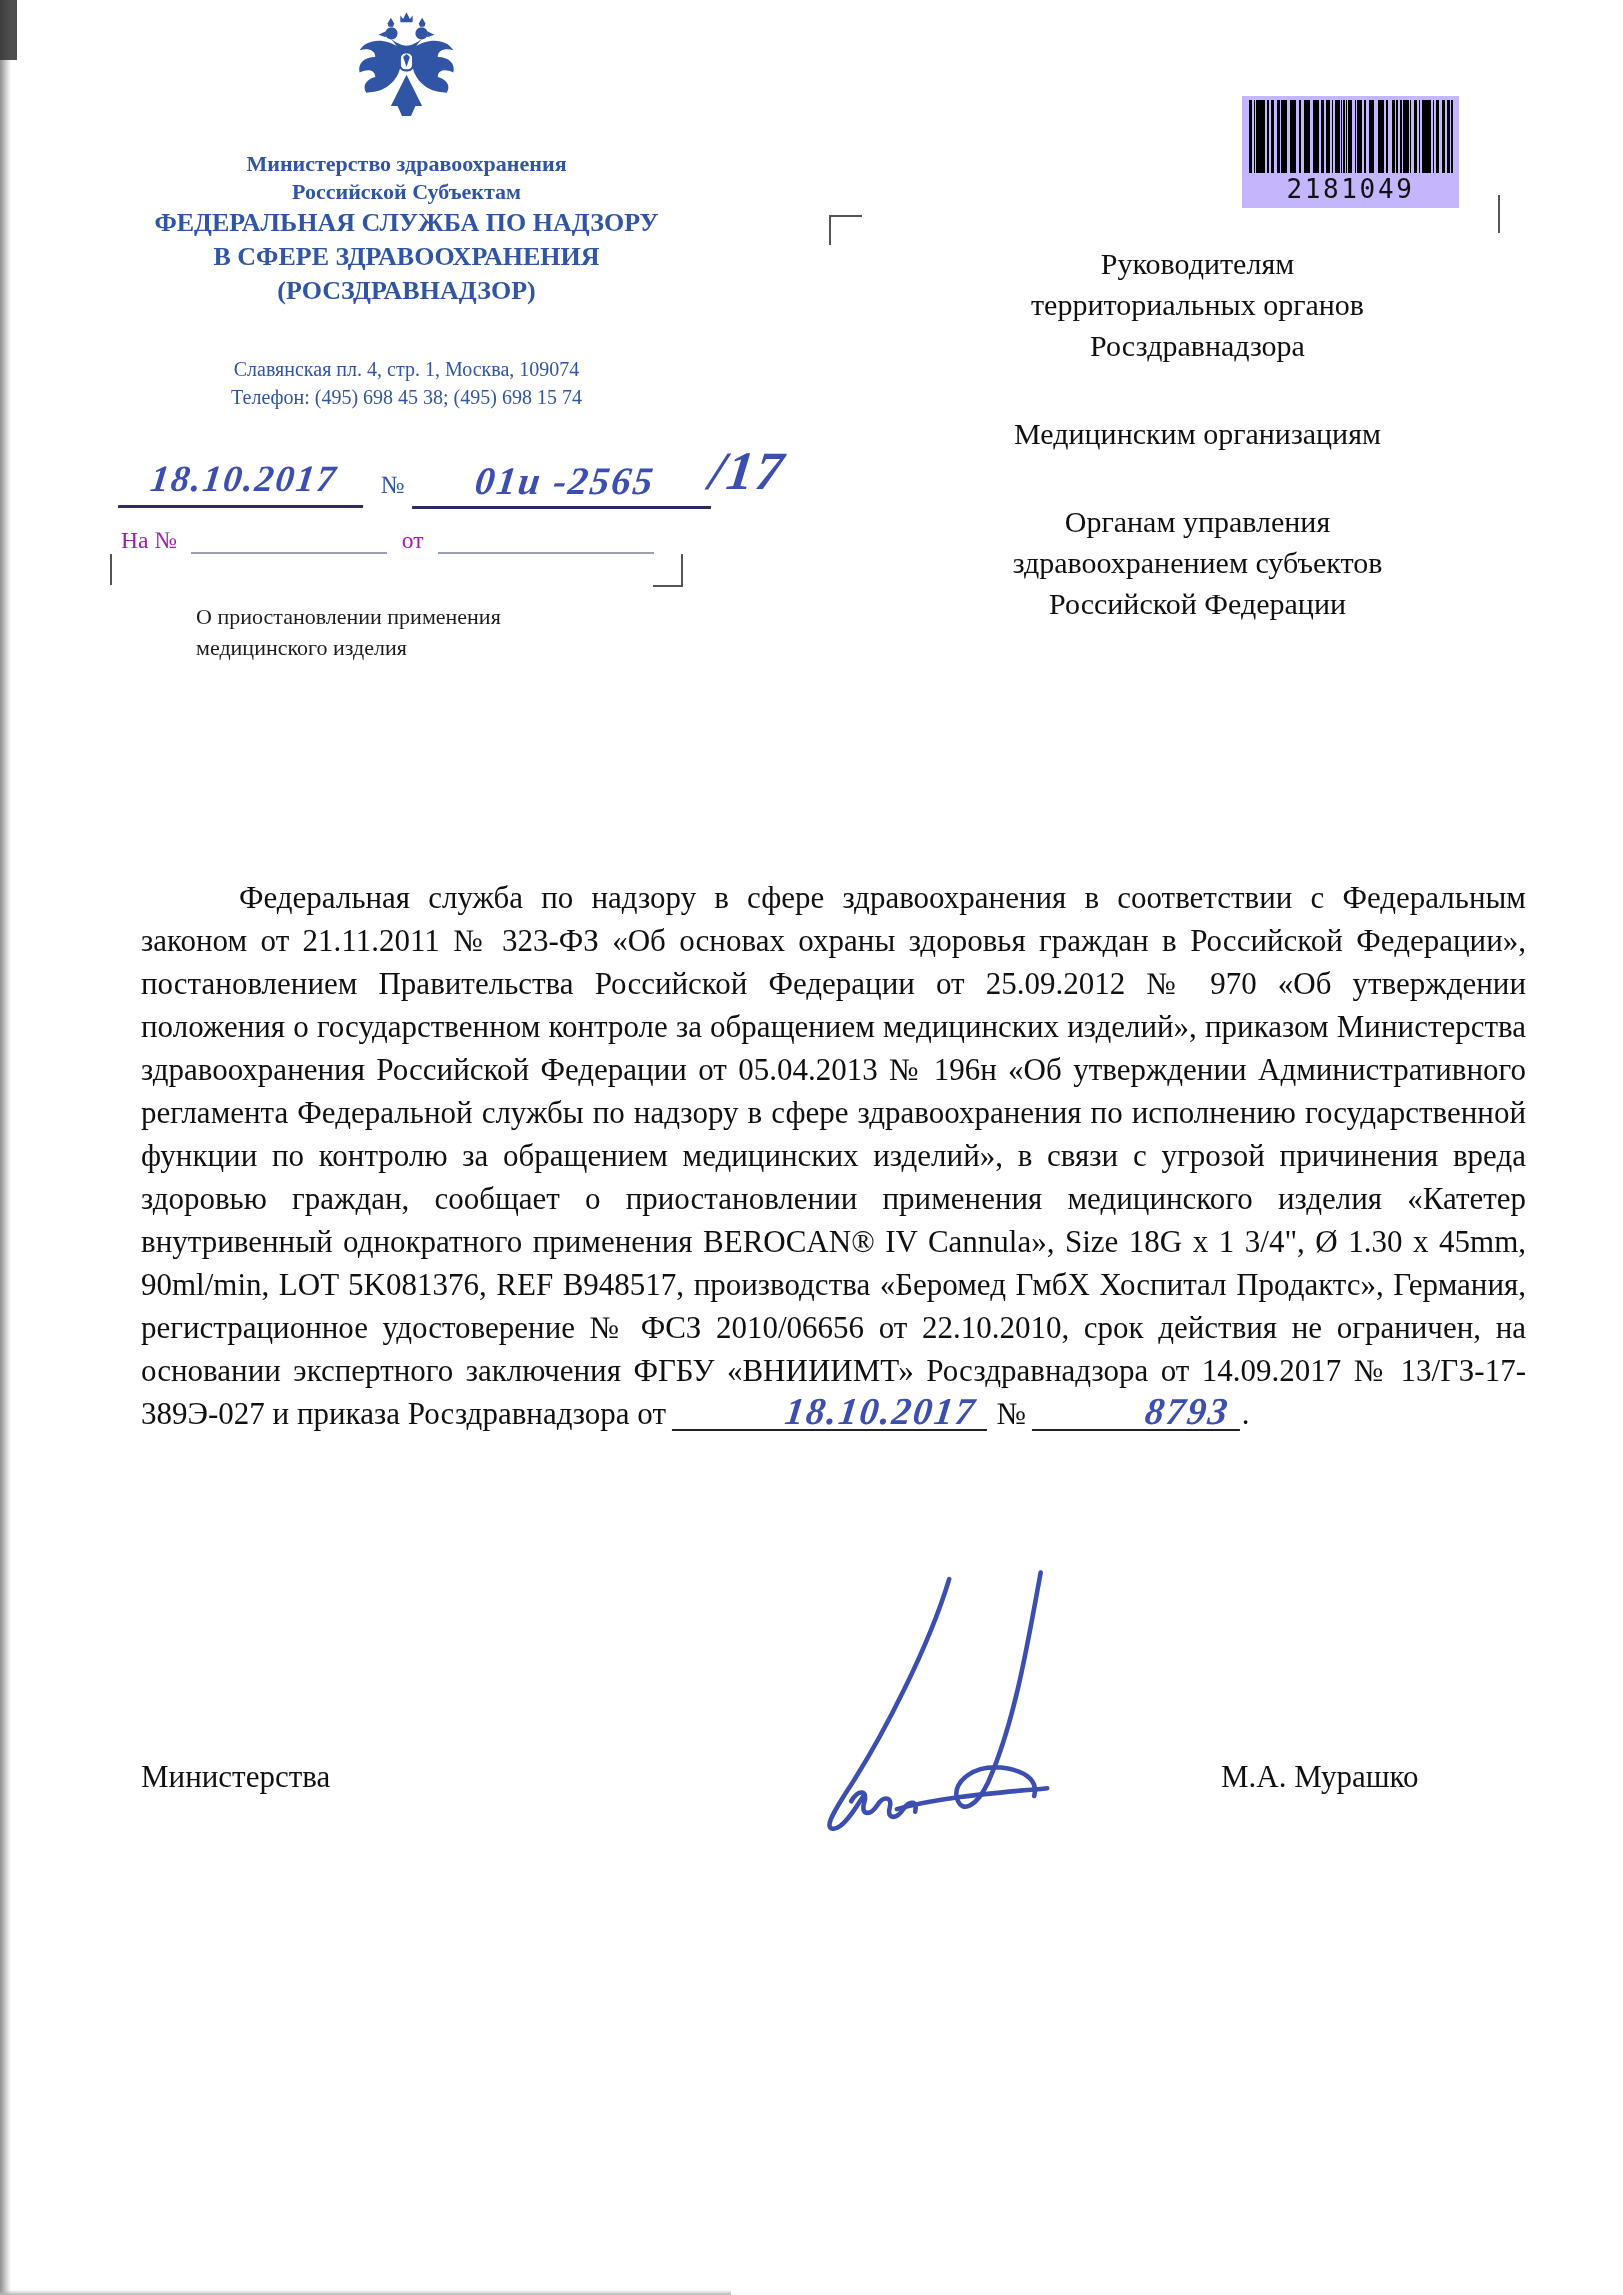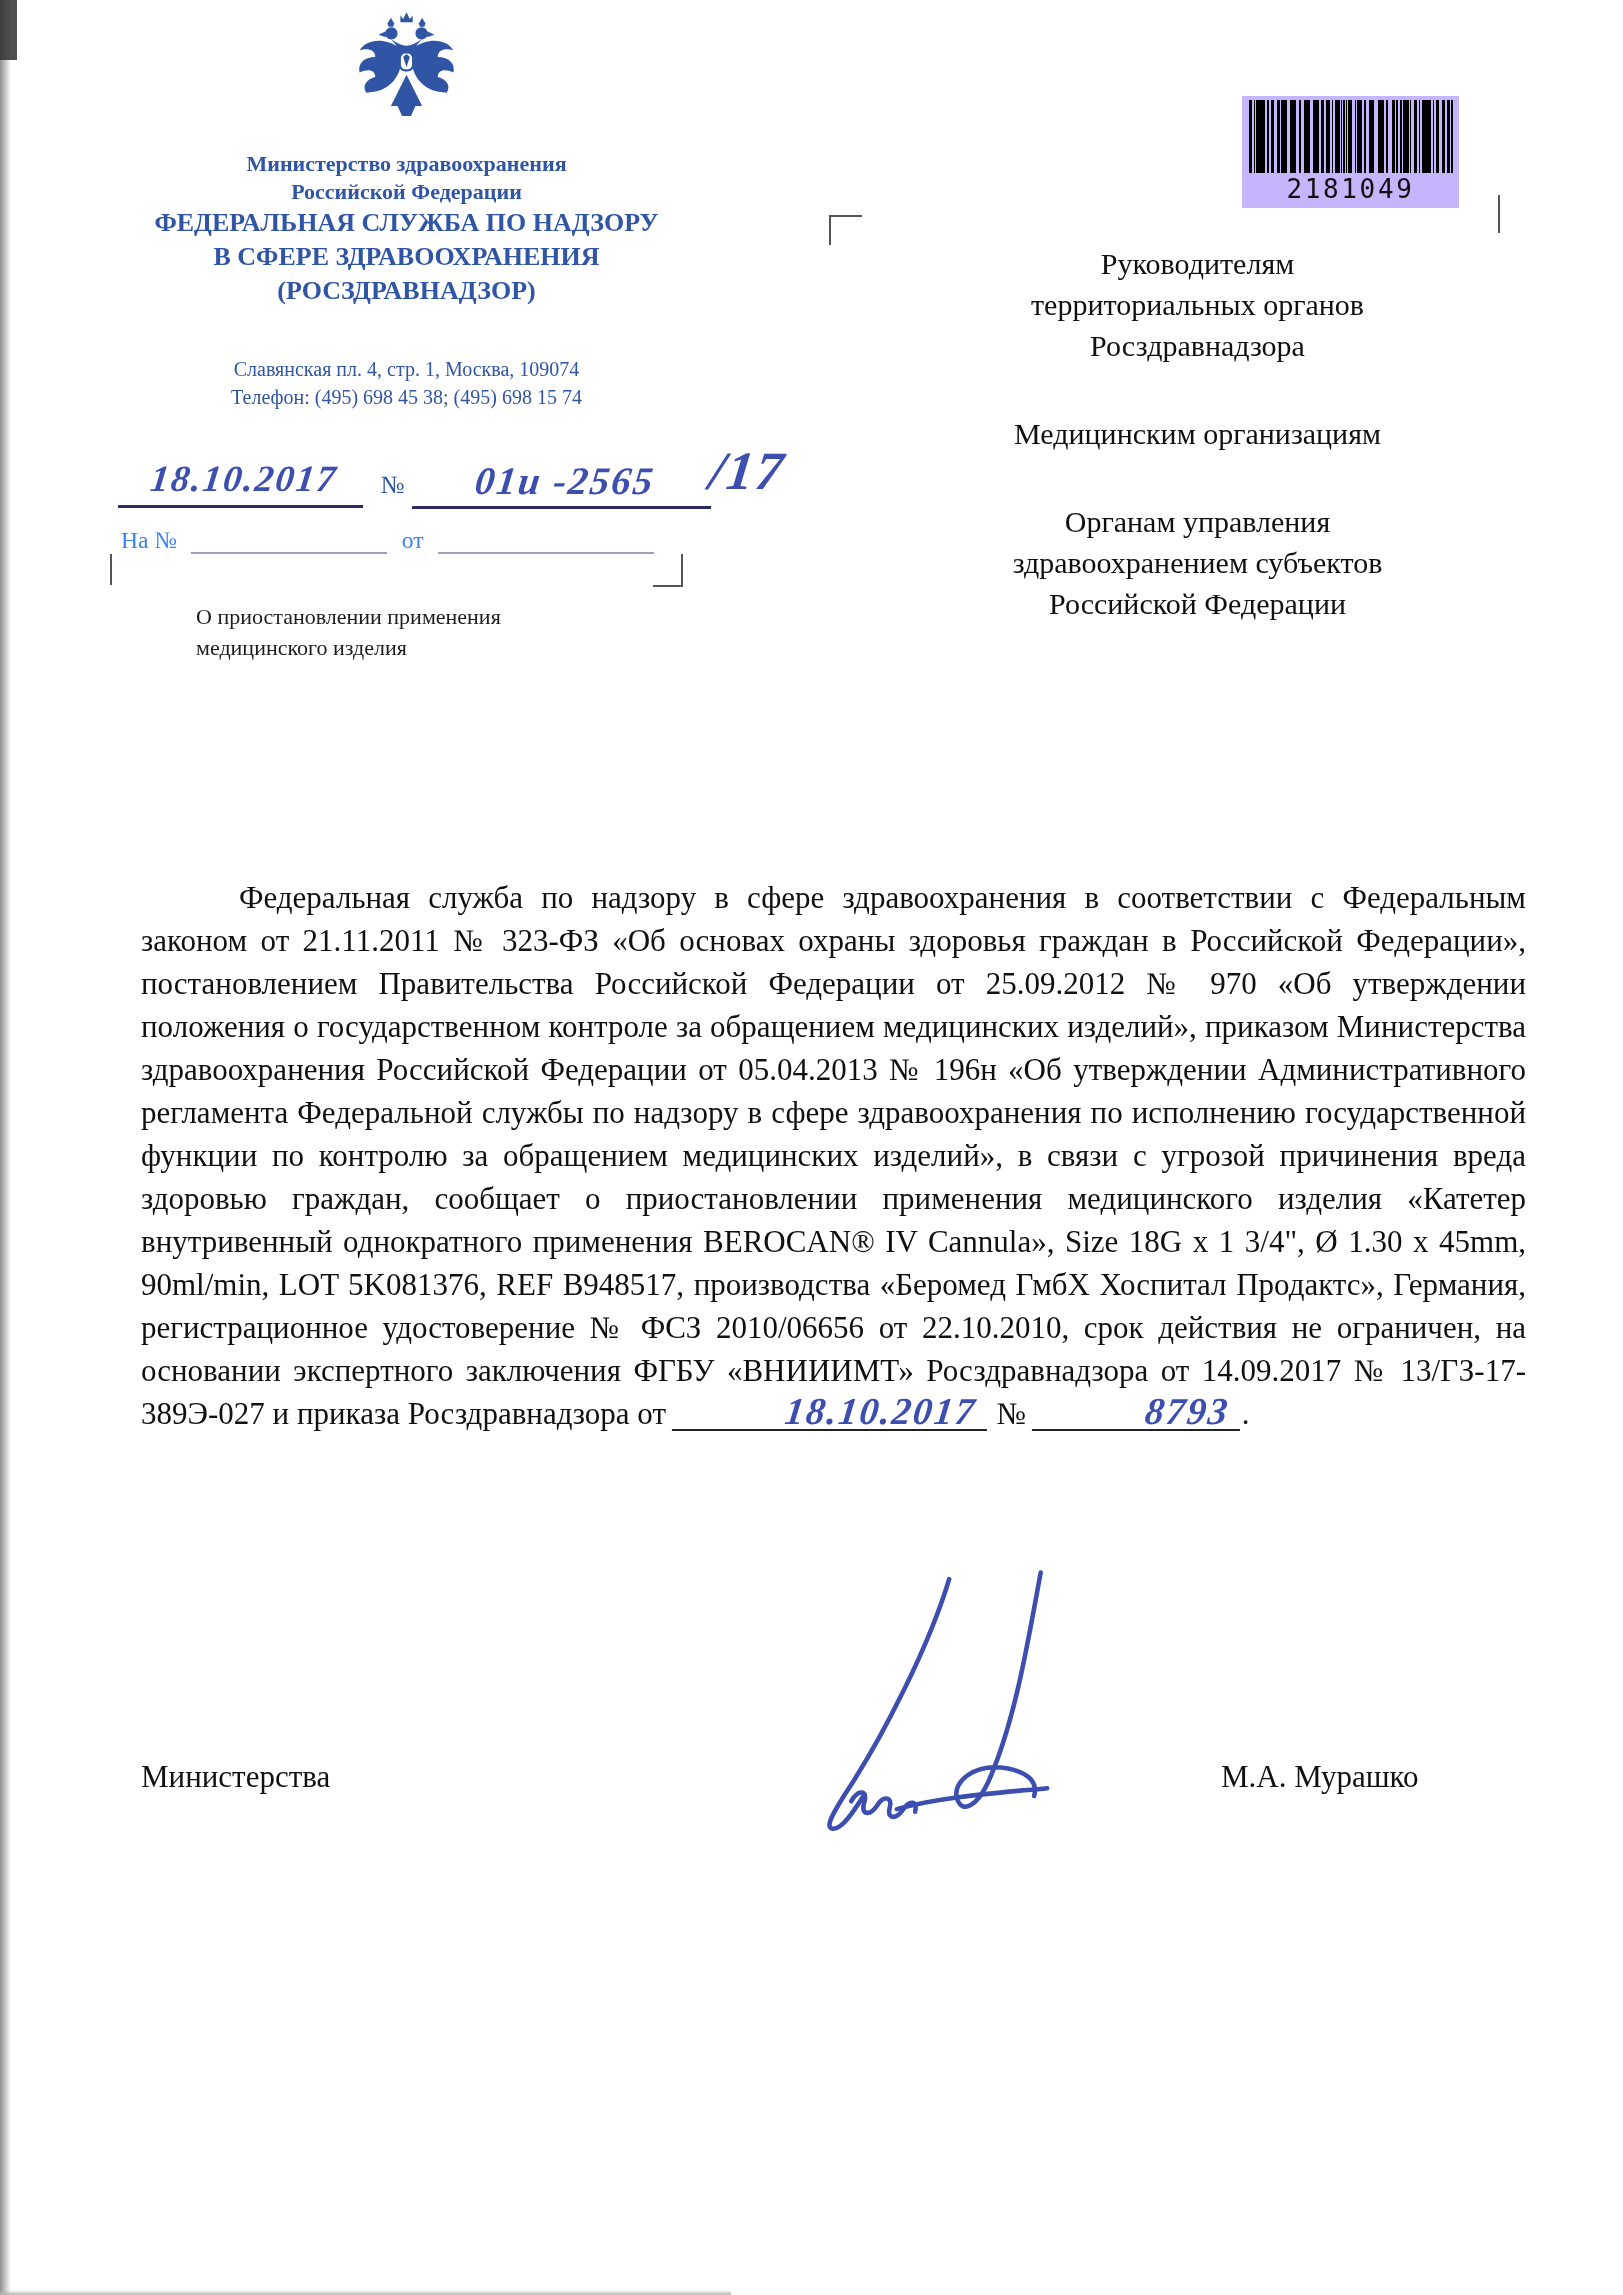--- a/index.html
+++ b/index.html
@@ -32,21 +32,21 @@
   .hand{font-family:"Liberation Serif",serif;font-style:italic;font-weight:bold;
     color:#3c4eb0;display:inline-block;transform:skewX(-7deg);letter-spacing:2px;}
 
   .dateline{position:absolute;left:121px;top:440px;display:flex;align-items:flex-end;}
   .date-hw{font-size:37px;width:245px;text-align:center;border-bottom:3.3px solid #2b2b60;padding-bottom:5.2px;}
   .no-sign-head{font-size:25px;color:#2f55a4;margin:0 10.5px 9.2px 14.4px;}
   .num-hw{font-size:39px;min-width:281px;text-align:center;border-bottom:3.3px solid #2b2b60;padding:0 9.2px 2.6px;}
   .num-suffix{font-size:54px;margin-left:-3.9px;margin-bottom:6.5px;}
 
   .naline{position:absolute;left:121px;top:524px;display:flex;align-items:flex-end;
-    font-size:23.6px;color:#3b82f6;}
+    font-size:23.6px;color:#a21caf;}
   .fill-line{display:inline-block;border-bottom:2px solid #9aa0b8;height:27.5px;margin:0 14.4px;}
   .fill-line.w1{width:196px;}
   .fill-line.w2{width:216px;}
 
   .subject{position:absolute;left:196px;top:601px;font-size:22px;line-height:31px;color:#1c1c1c;}
 
   
   .mark{position:absolute;}
   .mark1{left:829px;top:215px;width:31px;height:27.5px;border-top:2px solid #555;border-left:2px solid #555;}
   .mark2{left:1498px;top:195px;width:0;height:38px;border-right:2px solid #555;}
@@ -101,21 +101,21 @@
         <path d="M36 26 C42 32 44 36 44 46 h12 C56 36 58 32 64 26 C58 30 54 32 50 32 C46 32 42 30 36 26 z"></path>
         <path d="M44 34 C30 24 14 26 8 36 C16 34 22 36 22 42 C12 42 6 48 8 56 C16 52 22 54 22 60 C14 62 10 68 14 74 C34 74 44 60 45 48 z"></path>
         <path d="M56 34 C70 24 86 26 92 36 C84 34 78 36 78 42 C88 42 94 48 92 56 C84 52 78 54 78 60 C86 62 90 68 86 74 C66 74 56 60 55 48 z"></path>
         <path d="M50 58 L36 86 L64 86 z"></path>
         <path d="M42 86 h16 l-4 9 h-8 z"></path>
       </g>
       <rect x="44" y="38" width="12" height="16" rx="5" fill="#fff" stroke="#2f55a4" stroke-width="2"></rect>
       <path d="M47 42 l3 -2.5 3 2.5 -3 9 z" fill="#2f55a4"></path>
     </svg>
     <div class="ministry pre">Министерство здравоохранения
-Российской Федерации</div>
+Российской Субъектам</div>
     <div class="service pre">ФЕДЕРАЛЬНАЯ СЛУЖБА ПО НАДЗОРУ
 В СФЕРЕ ЗДРАВООХРАНЕНИЯ
 (РОСЗДРАВНАДЗОР)</div>
     <div class="addr first">Славянская пл. 4, стр. 1, Москва, 109074</div>
     <div class="addr">Телефон: (495) 698 45 38; (495) 698 15 74</div>
   </div>
 
   <div class="dateline">
     <span class="hand date-hw">18.10.2017</span>
     <span class="no-sign-head">№</span>

